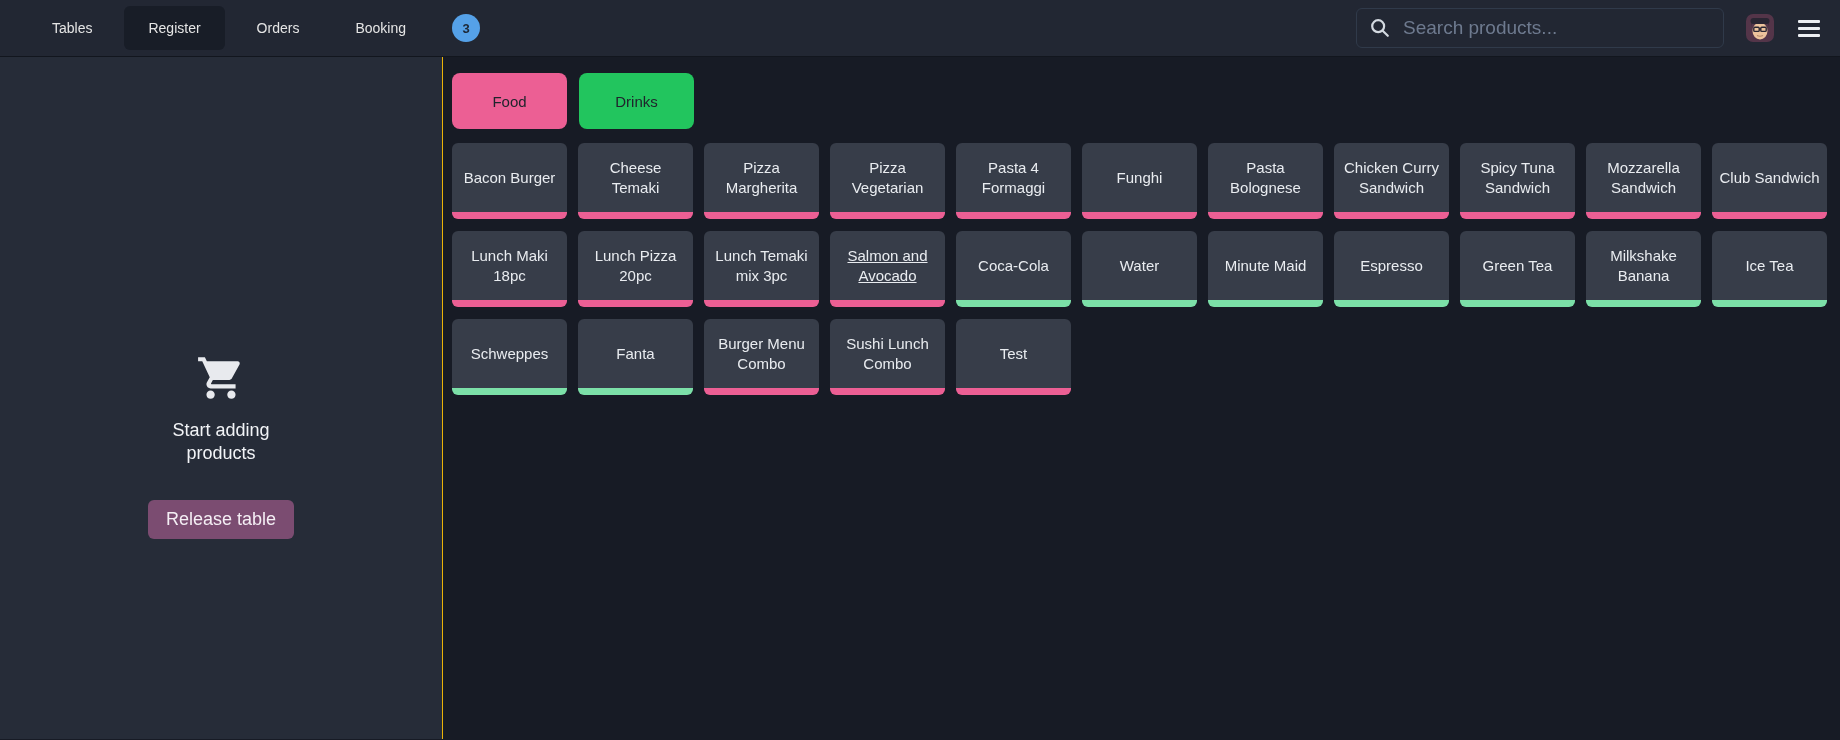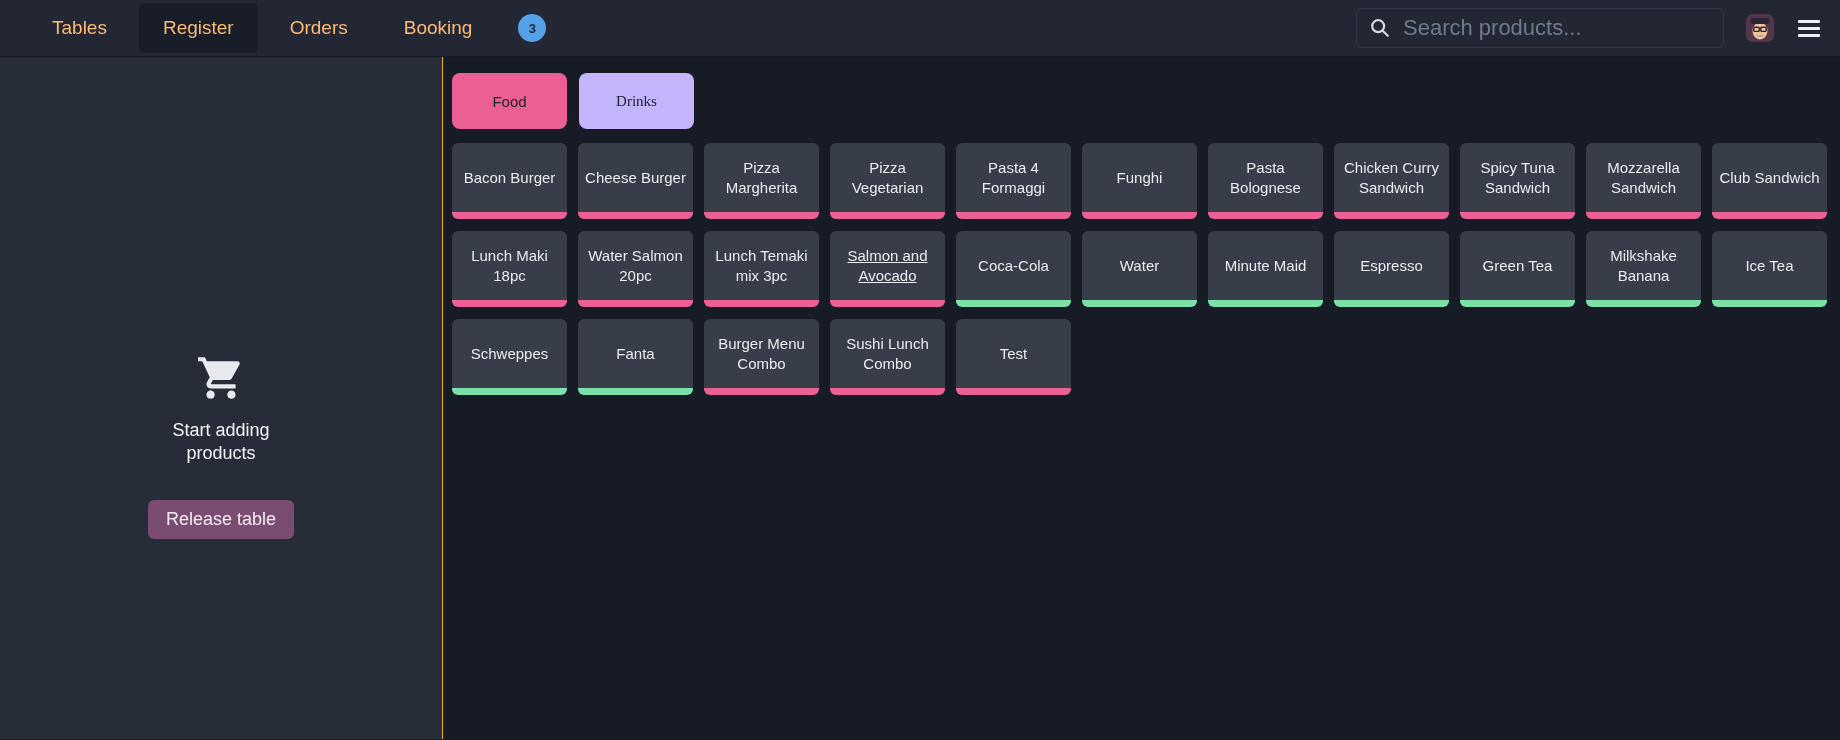--- a/index.html
+++ b/index.html
@@ -13,21 +13,21 @@
   
   .topbar {
     height:57px; width:100%;
     background:#222733;
     border-bottom:1px solid #12161e;
     display:flex; align-items:center; justify-content:space-between;
     padding:0 18px 0 28px;
   }
   .nav { display:flex; align-items:center; height:100%; }
   .nav-item {
-    font-size:19px; color:#fdba74; background:transparent; border:none;
+    font-size:14px; color:#e5e5e5; background:transparent; border:none;
     padding:14px 24px; border-radius:6px; cursor:pointer;
     font-family:"Liberation Sans", sans-serif; white-space:nowrap;
   }
   .nav-item + .nav-item { margin-left:8px; }
   .nav-item.active { background:#181d27; }
   .badge {
     width:28px; height:28px; border-radius:50%;
     background:#55a1e8; color:#1d2735;
     font-size:13px; font-weight:bold;
     display:flex; align-items:center; justify-content:center;
@@ -37,21 +37,21 @@
   .searchbox {
     display:flex; align-items:center;
     width:368px; height:40px;
     border:1px solid #303a4a; border-radius:6px;
     padding:0 12px; background:#222733;
   }
   .searchbox svg { flex:0 0 auto; }
   .searchbox input {
     flex:1; margin-left:12px;
     background:transparent; border:none; outline:none;
-    font-size:22px; color:#3b82f6;
+    font-size:19px; color:#3b82f6;
     font-family:"Liberation Sans", sans-serif;
   }
   .searchbox input::placeholder { color:#6e7a8f; }
   .avatar { width:28px; height:28px; border-radius:7px; overflow:hidden; cursor:pointer; }
   .hamburger { display:flex; flex-direction:column; gap:4px; cursor:pointer; padding:4px 2px; }
   .hamburger span { width:22px; height:3px; background:#eceff3; border-radius:1px; }
 
   
   .content { display:flex; height:682px; }
   .cart-panel {
@@ -147,28 +147,28 @@
         <path d="M7 18c-1.1 0-1.99.9-1.99 2S5.9 22 7 22s2-.9 2-2-.9-2-2-2zM1 2v2h2l3.6 7.59-1.35 2.45c-.16.28-.25.61-.25.96 0 1.1.9 2 2 2h12v-2H7.42c-.14 0-.25-.11-.25-.25l.03-.12.9-1.63h7.45c.75 0 1.41-.41 1.75-1.03l3.58-6.49c.08-.14.12-.31.12-.49 0-.55-.45-1-1-1H5.21l-.94-2H1zm16 16c-1.1 0-1.99.9-1.99 2s.89 2 1.99 2 2-.9 2-2-.9-2-2-2z"></path>
       </svg>
       <div class="empty-msg">Start adding products</div>
       <button class="release-btn" style="background: rgb(123, 76, 113);">Release table</button>
     </div>
   </aside>
 
   <main class="products-area">
     <div class="categories">
         <button class="category-btn" style="background: rgb(236, 95, 148);">Food</button>
-        <button class="category-btn" style="background: #c4b5fd; font-family: Liberation Serif, serif;">Drinks</button>
+        <button class="category-btn" style="background: #22c55e;">Drinks</button>
       </div>
     <div class="grid">
         <button class="tile" style="border-bottom-color: rgb(236, 95, 148);">
           <span>Bacon Burger</span>
         </button>
         <button class="tile" style="border-bottom-color: rgb(236, 95, 148);">
-          <span>Cheese Burger</span>
+          <span>Cheese Temaki</span>
         </button>
         <button class="tile" style="border-bottom-color: rgb(236, 95, 148);">
           <span>Pizza Margherita</span>
         </button>
         <button class="tile" style="border-bottom-color: rgb(236, 95, 148);">
           <span>Pizza Vegetarian</span>
         </button>
         <button class="tile" style="border-bottom-color: rgb(236, 95, 148);">
           <span>Pasta 4 Formaggi</span>
         </button>
@@ -187,21 +187,21 @@
         <button class="tile" style="border-bottom-color: rgb(236, 95, 148);">
           <span>Mozzarella Sandwich</span>
         </button>
         <button class="tile" style="border-bottom-color: rgb(236, 95, 148);">
           <span>Club Sandwich</span>
         </button>
         <button class="tile" style="border-bottom-color: rgb(236, 95, 148);">
           <span>Lunch Maki 18pc</span>
         </button>
         <button class="tile" style="border-bottom-color: rgb(236, 95, 148);">
-          <span>Water Salmon 20pc</span>
+          <span>Lunch Pizza 20pc</span>
         </button>
         <button class="tile" style="border-bottom-color: rgb(236, 95, 148);">
           <span>Lunch Temaki mix 3pc</span>
         </button>
         <button class="tile" style="border-bottom-color: rgb(236, 95, 148); text-decoration: underline;">
           <span>Salmon and Avocado</span>
         </button>
         <button class="tile" style="border-bottom-color: rgb(124, 224, 168);">
           <span>Coca-Cola</span>
         </button>

